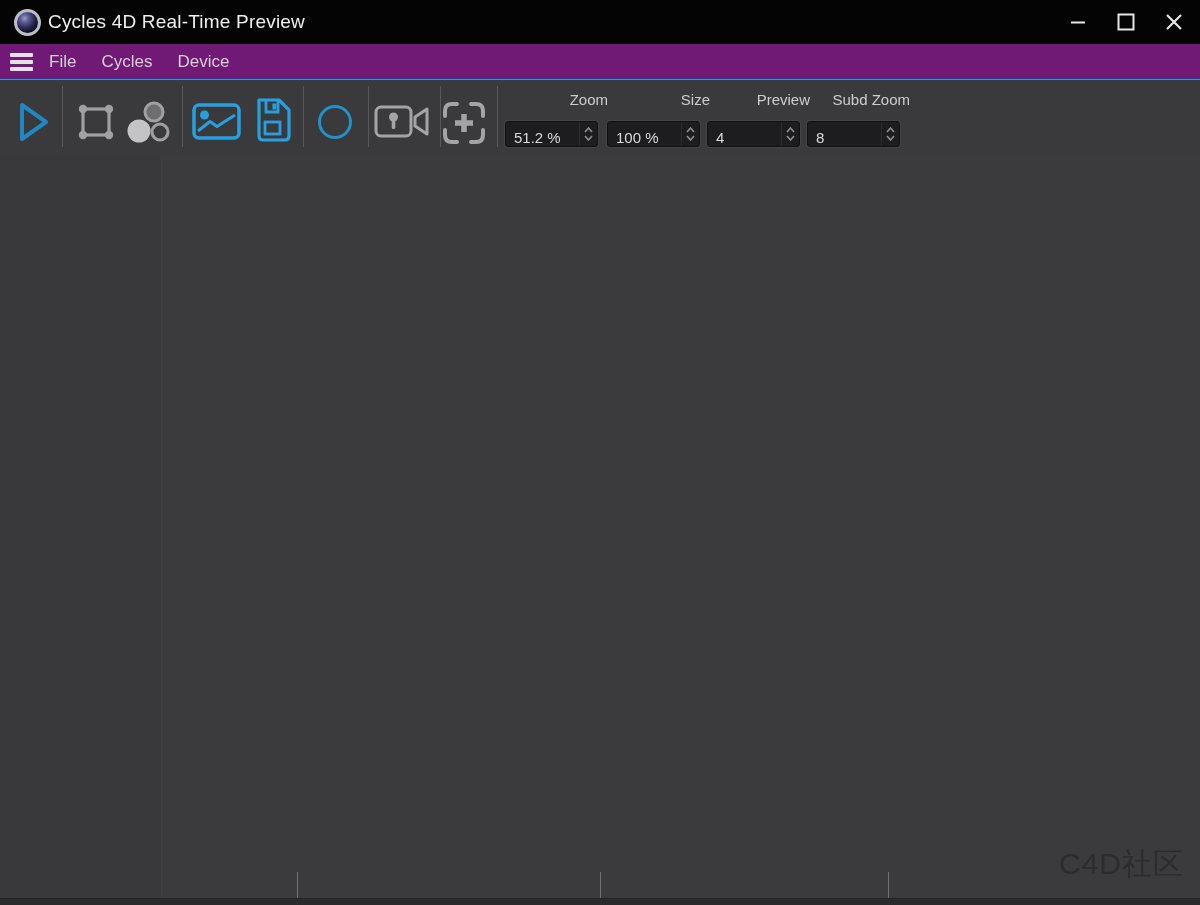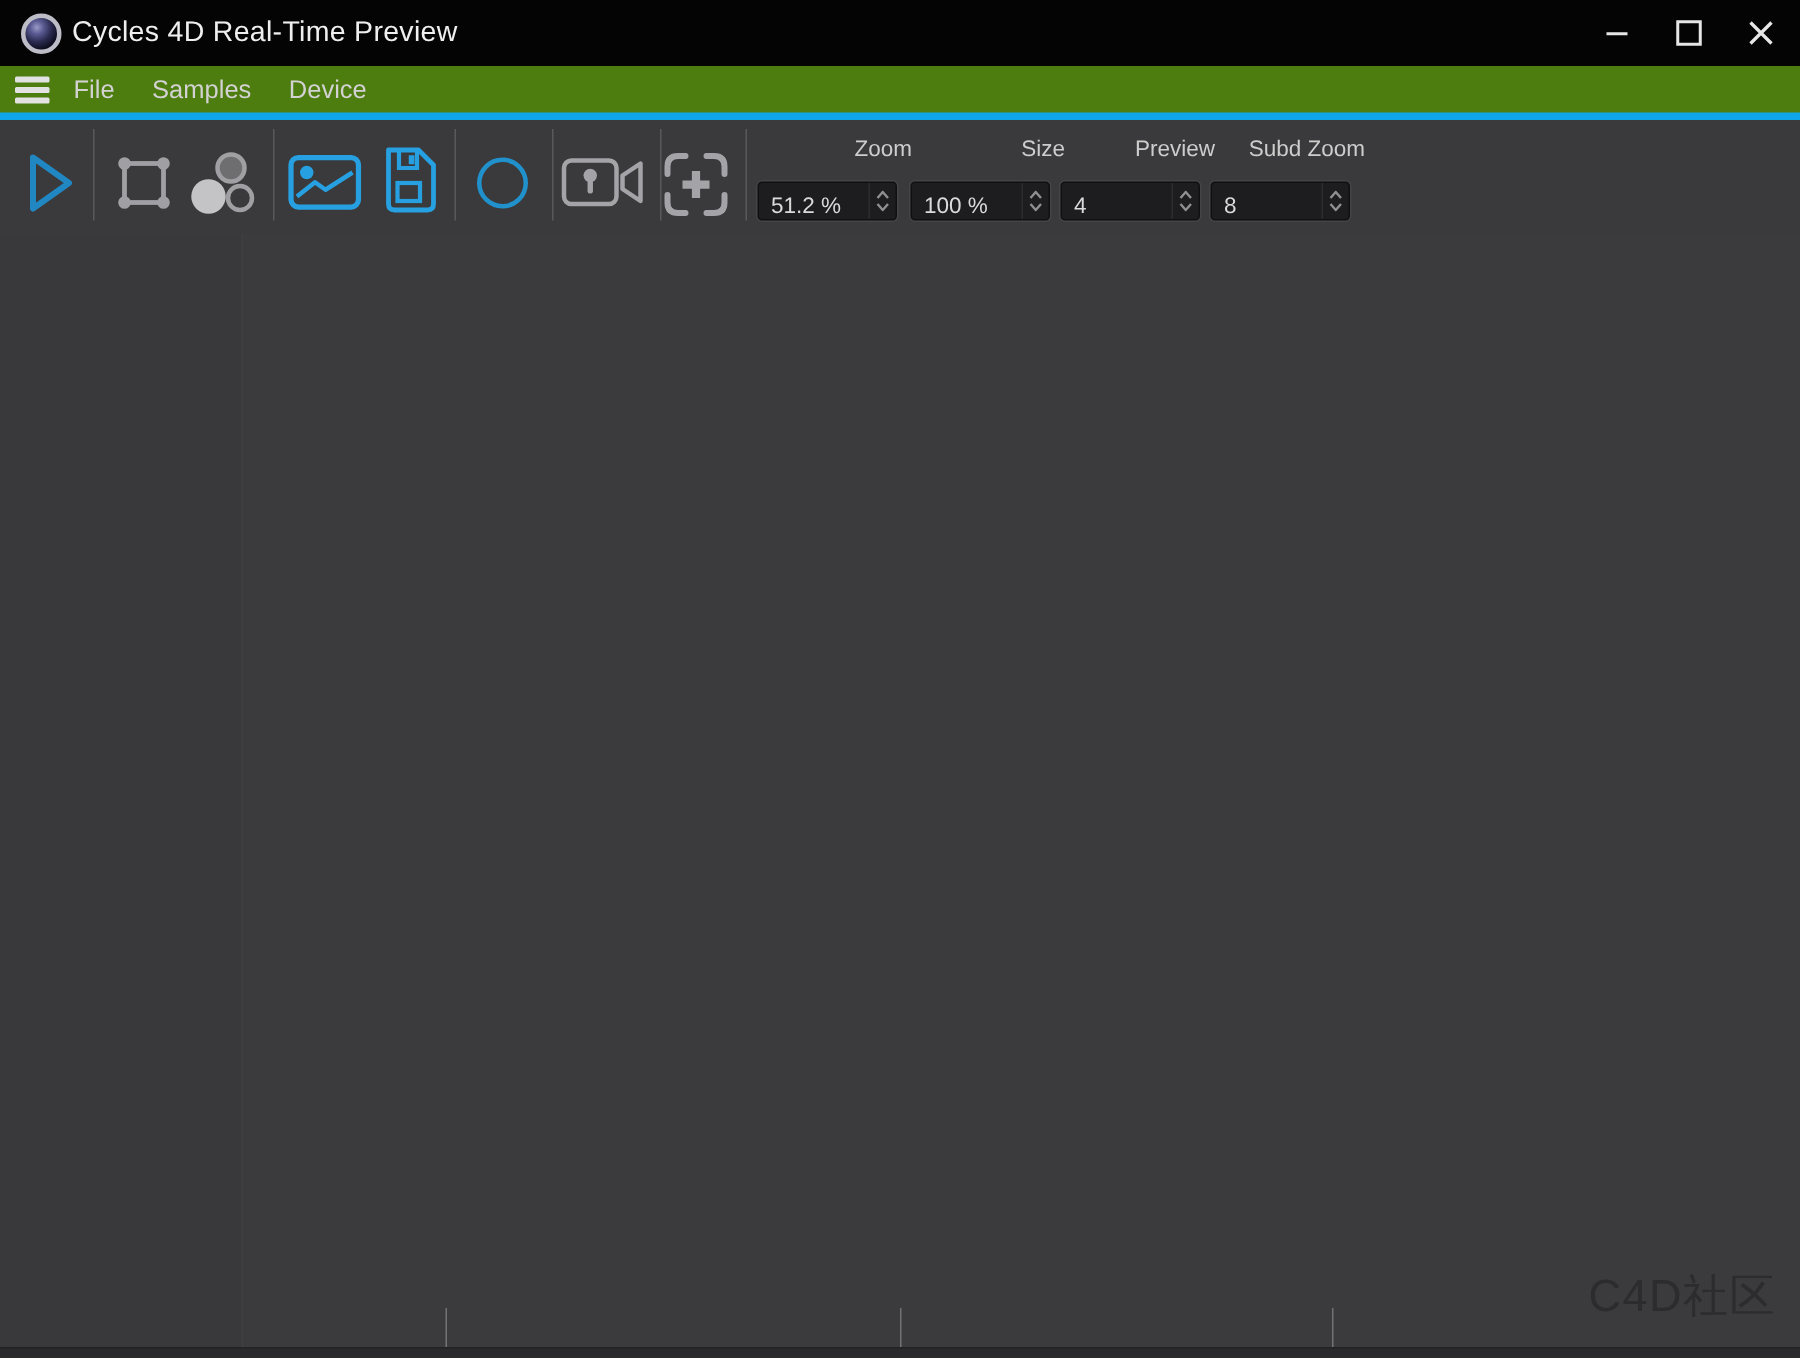--- a/index.html
+++ b/index.html
@@ -24,21 +24,21 @@
     position:absolute;left:48px;top:0;height:44px;line-height:44px;
     color:#efefef;font-size:19px;letter-spacing:.2px;
   }
   .win-controls{position:absolute;right:2px;top:0;height:44px;display:flex;}
   .win-btn{width:48px;height:44px;display:flex;align-items:center;justify-content:center;cursor:default;}
   .win-btn svg{display:block;}
 
   
   .menubar{
     position:absolute;left:0;top:44px;width:1200px;height:36px;
-    background:#4d7c0f;border-bottom:5px solid #0ea5e9;box-sizing:border-box;
+    background:#701a75;border-bottom:1px solid #0ea5e9;box-sizing:border-box;
     display:flex;align-items:center;padding-left:10px;
   }
   .hamburger{width:23px;margin-right:15px;display:flex;flex-direction:column;gap:3px;}
   .hamburger span{display:block;height:4px;background:#e2e2e2;border-radius:1px;}
   .menu-item{
     color:#d2d2d2;font-size:17px;margin-right:23px;padding:2px 1px;cursor:default;
   }
 
   
   .toolbar{
@@ -115,21 +115,21 @@
     </div>
   </div>
 
   <div class="menubar">
     <div class="hamburger">
       <span></span>
         <span></span>
         <span></span>
     </div>
     <div class="menu-item">File</div>
-    <div class="menu-item">Samples</div>
+    <div class="menu-item">Cycles</div>
     <div class="menu-item">Device</div>
   </div>
 
   <div class="toolbar">
 
     <svg class="tool-icon" style="left:17px;top:21px;" width="34" height="42" viewBox="0 0 34 42">
       <path d="M5 4 L29 21 L5 38 Z" fill="none" stroke="#2187c2" stroke-width="4" stroke-linejoin="round"></path>
     </svg>
 
     <div class="tsep" style="left:62px;"></div>

